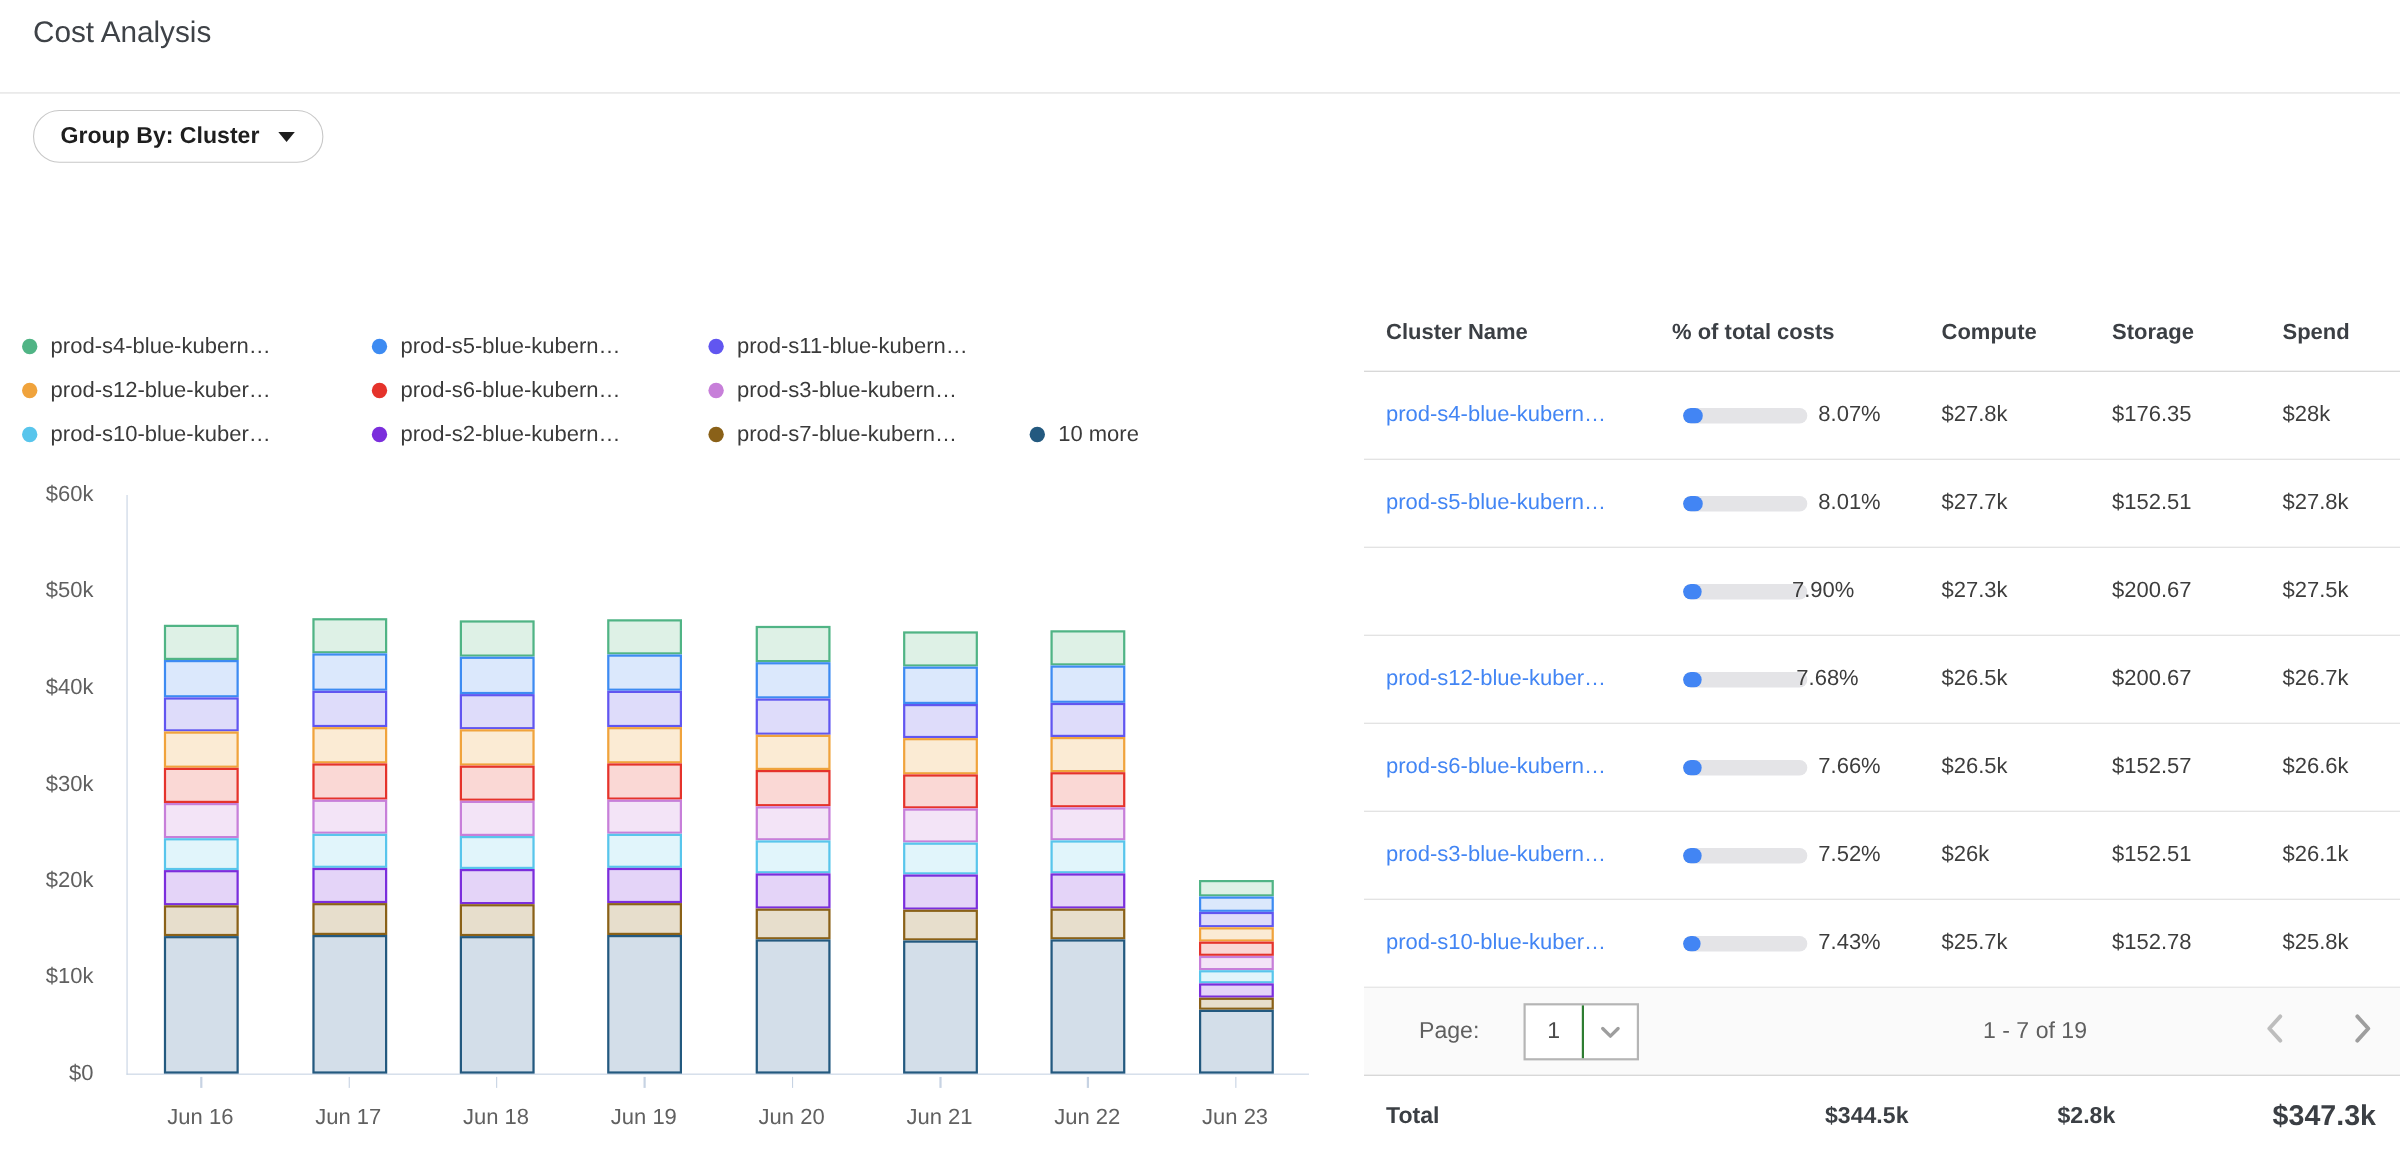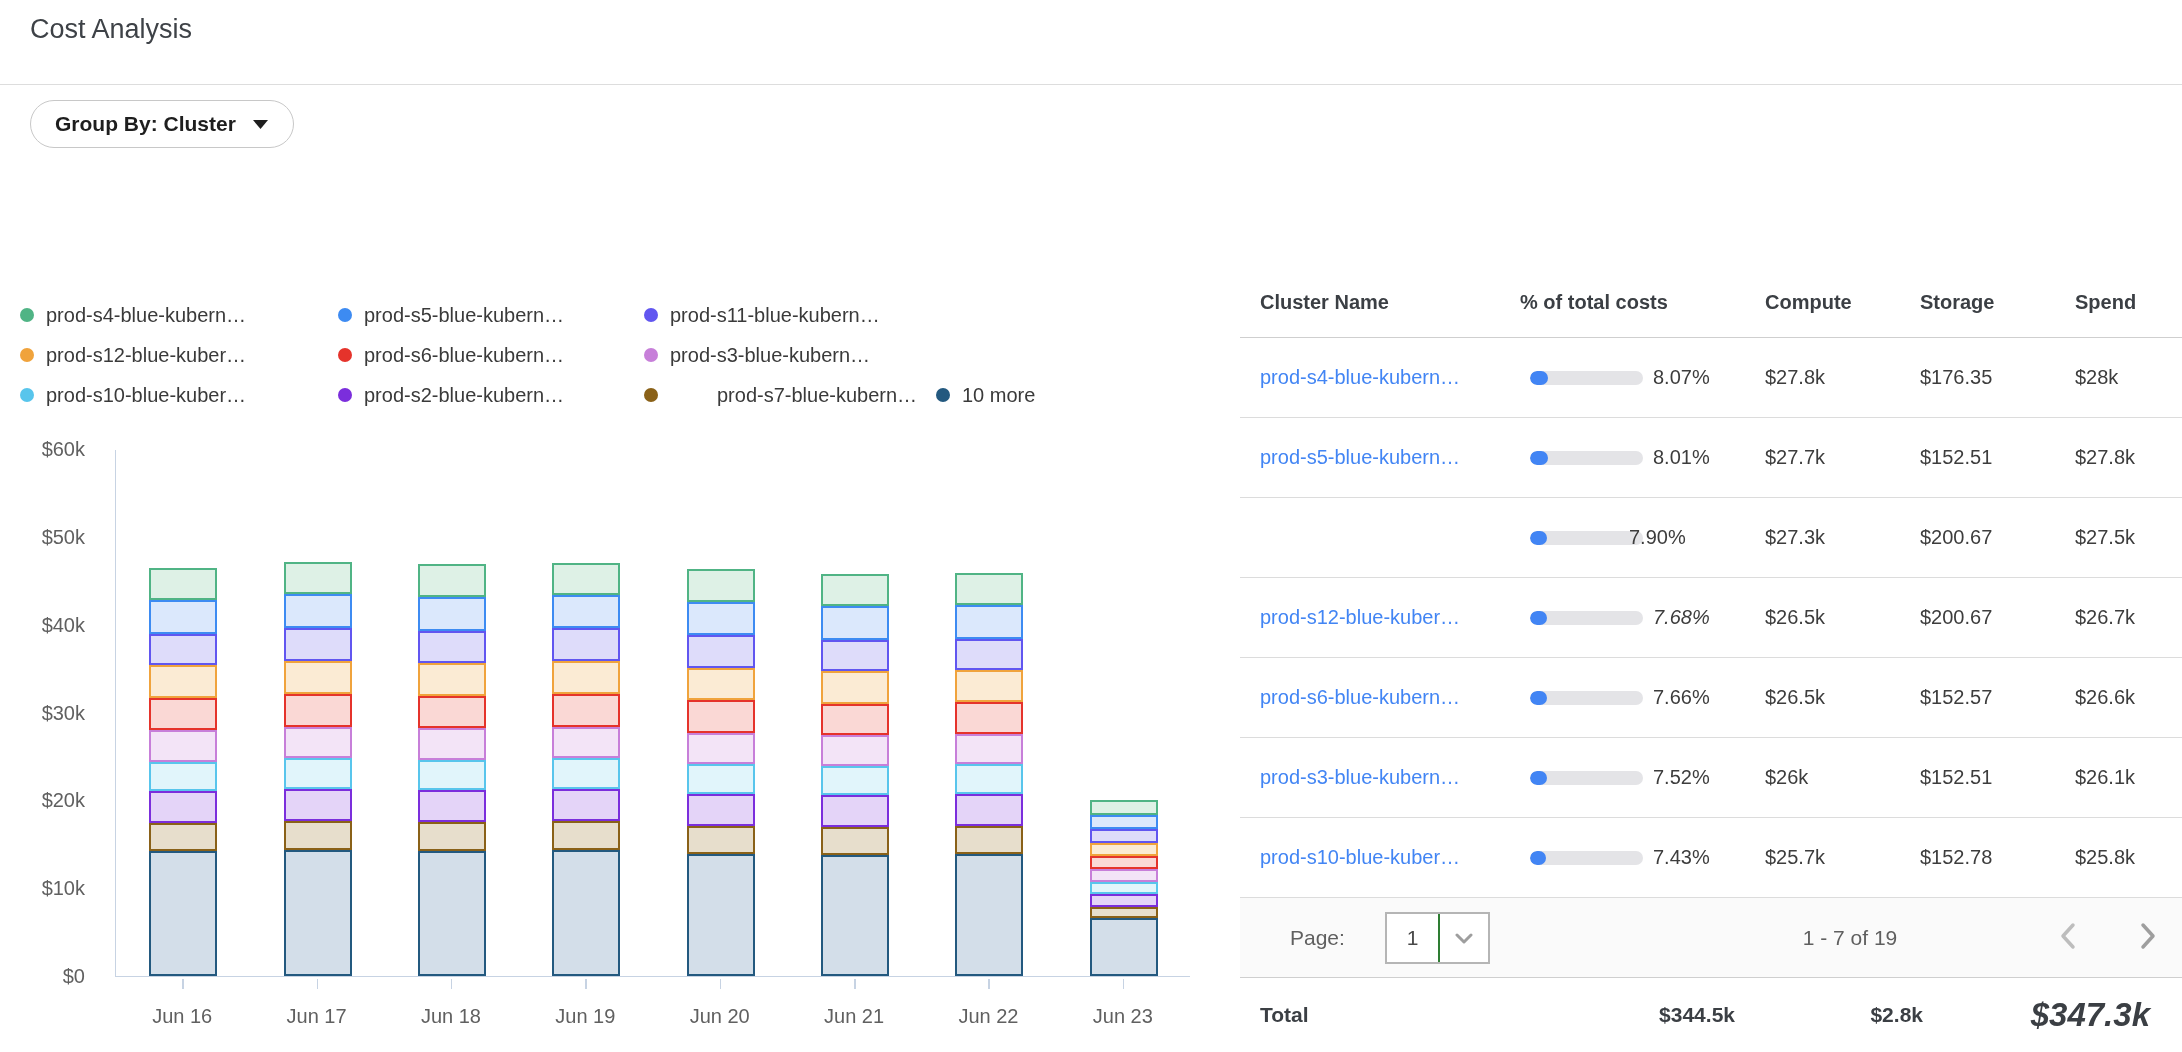--- a/index.html
+++ b/index.html
@@ -64,21 +64,21 @@
   #next-page { left:888px; }
 
   
   #total-row { position:relative; height:73px; }
   #total-label { position:absolute; left:20px; top:0; bottom:0; display:flex; align-items:center;
                  font-size:21px; font-weight:700; color:#3B3F44; }
   .total-val { position:absolute; top:0; bottom:0; display:flex; align-items:center;
                font-size:21px; font-weight:700; color:#3B3F44; }
   #total-compute { right:447px; }
   #total-storage { right:259px; }
-  #total-spend  { right:32px; font-size:33px;font-style:italic; }
+  #total-spend  { right:22px; font-size:26px; }
 </style>
 </head>
 <body>
 
 <div id="page-title">Cost Analysis</div>
 <div id="header-divider"></div>
 
 <div id="filters">
   <div class="pill">
     <span>Group By: Cluster</span>
@@ -121,21 +121,21 @@
     </div>
     <div class="legend-row">
       <div class="legend-item" style="width: 318px;">
         <div class="legend-dot" style="background: rgb(88, 197, 236);"></div>
         <div class="legend-label">prod-s10-blue-kuber…</div>
       </div>
       <div class="legend-item" style="width: 306px;">
         <div class="legend-dot" style="background: rgb(123, 46, 220);"></div>
         <div class="legend-label">prod-s2-blue-kubern…</div>
       </div>
-      <div class="legend-item" style="width: 292px; gap: 47px;">
+      <div class="legend-item" style="width: 292px;">
         <div class="legend-dot" style="background: rgb(138, 97, 24);"></div>
         <div class="legend-label">prod-s7-blue-kubern…</div>
       </div>
       <div class="legend-item">
         <div class="legend-dot" style="background: rgb(35, 89, 127);"></div>
         <div class="legend-label">10 more</div>
       </div>
     </div>
   </div>
 
@@ -322,21 +322,21 @@
       </div>
       <div class="t-row">
         <div class="cell" style="left: 20px;">
           <span class="link">prod-s12-blue-kuber…</span>
         </div>
         <div class="cell" style="left: 290px;">
           <div class="pbar-track">
             <div class="pbar-fill" style="width: 16.896px;"></div>
           </div>
         </div>
-        <div class="cell" style="left: 413px; font-style: italic;">7.68%</div>
+        <div class="cell" style="left: 393px;">7.68%</div>
         <div class="cell" style="left: 525px;">$26.5k</div>
         <div class="cell" style="left: 680px;">$200.67</div>
         <div class="cell" style="left: 835px;">$26.7k</div>
       </div>
       <div class="t-row">
         <div class="cell" style="left: 20px;">
           <span class="link">prod-s6-blue-kubern…</span>
         </div>
         <div class="cell" style="left: 290px;">
           <div class="pbar-track">

